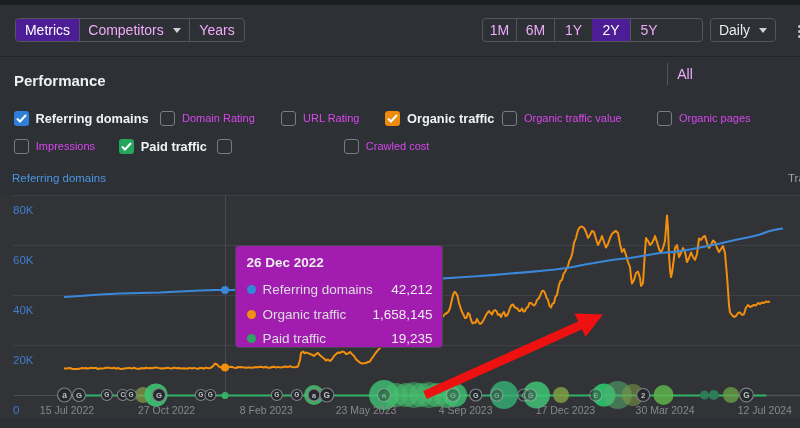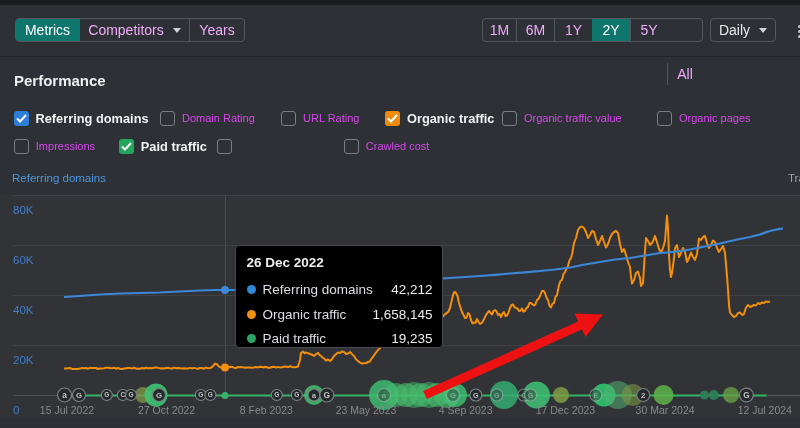--- a/index.html
+++ b/index.html
@@ -2,32 +2,32 @@
 <html><head>
 <meta charset="utf-8">
 <style>
   html,body{margin:0;padding:0;}
   body{width:800px;height:428px;background:#2d3034;font-family:"Liberation Sans",sans-serif;overflow:hidden;position:relative;}
   .topstrip{position:absolute;left:0;top:0;width:800px;height:5px;background:#1b1d20;}
   .sep{position:absolute;left:0;top:56px;width:800px;height:1px;background:#222428;}
   .grp{position:absolute;top:18px;height:24px;border:1px solid #53565a;border-radius:4px;display:flex;box-sizing:border-box;}
   .grp .btn{display:flex;align-items:center;justify-content:center;height:22px;color:#f0abfc;font-size:14px;box-sizing:border-box;border-left:1px solid #53565a;}
   .grp .btn:first-child{border-left:none;}
-  .grp .btn.sel{background:#0f766e;color:#fff;border-left:none;}
+  .grp .btn.sel{background:#4c1d95;color:#fff;border-left:none;}
   .caret{width:0;height:0;border-left:4.5px solid transparent;border-right:4.5px solid transparent;border-top:5.5px solid #cfd2d5;margin-left:9px;display:inline-block;}
   .daily{position:absolute;left:710px;top:18px;width:66px;height:24px;border:1px solid #53565a;border-radius:4px;display:flex;align-items:center;justify-content:center;color:#e8eaec;font-size:14px;box-sizing:border-box;}
   .dots{position:absolute;left:798px;top:24.5px;width:4px;}
   .dots div{width:3.4px;height:3.4px;border-radius:50%;background:#c2c5c8;margin-bottom:1.8px;}
   .perf{position:absolute;left:14px;top:72px;font-size:15px;font-weight:bold;color:#edeff0;}
   .cb{position:absolute;display:flex;align-items:center;height:15px;}
   .cb .box{width:15px;height:15px;border-radius:3px;box-sizing:border-box;margin-right:7px;flex:none;display:flex;align-items:center;justify-content:center;}
   .cb .box.off{border:1.5px solid #787e84;background:transparent;}
   .cb span{font-size:11px;color:#d946ef;white-space:nowrap;line-height:15px;}
   .cb.on span{color:#f0f2f3;font-weight:bold;font-size:12.8px;}
-  .tooltip{position:absolute;left:234.5px;top:244.5px;width:208px;height:103px;background:#000000;border:1px solid #46494e;border-radius:4px;box-sizing:border-box;z-index:5;}
+  .tooltip{position:absolute;left:234.5px;top:244.5px;width:208px;height:103px;background:#a21caf;border:1px solid #46494e;border-radius:4px;box-sizing:border-box;z-index:5;}
   .tt-title{position:absolute;left:11px;top:9px;font-size:13.5px;font-weight:bold;color:#eceeef;}
   .tt-row{position:absolute;left:11px;width:186px;display:flex;align-items:center;}
   .tt-dot{width:9px;height:9px;border-radius:50%;margin-right:7px;flex:none;}
   .tt-label{font-size:13.5px;color:#dcdfe1;flex:1;}
   .tt-val{font-size:13.5px;color:#eceeef;text-align:right;}
 </style>
 </head>
 <body>
 <div class="topstrip"></div>
 <div class="sep"></div>

